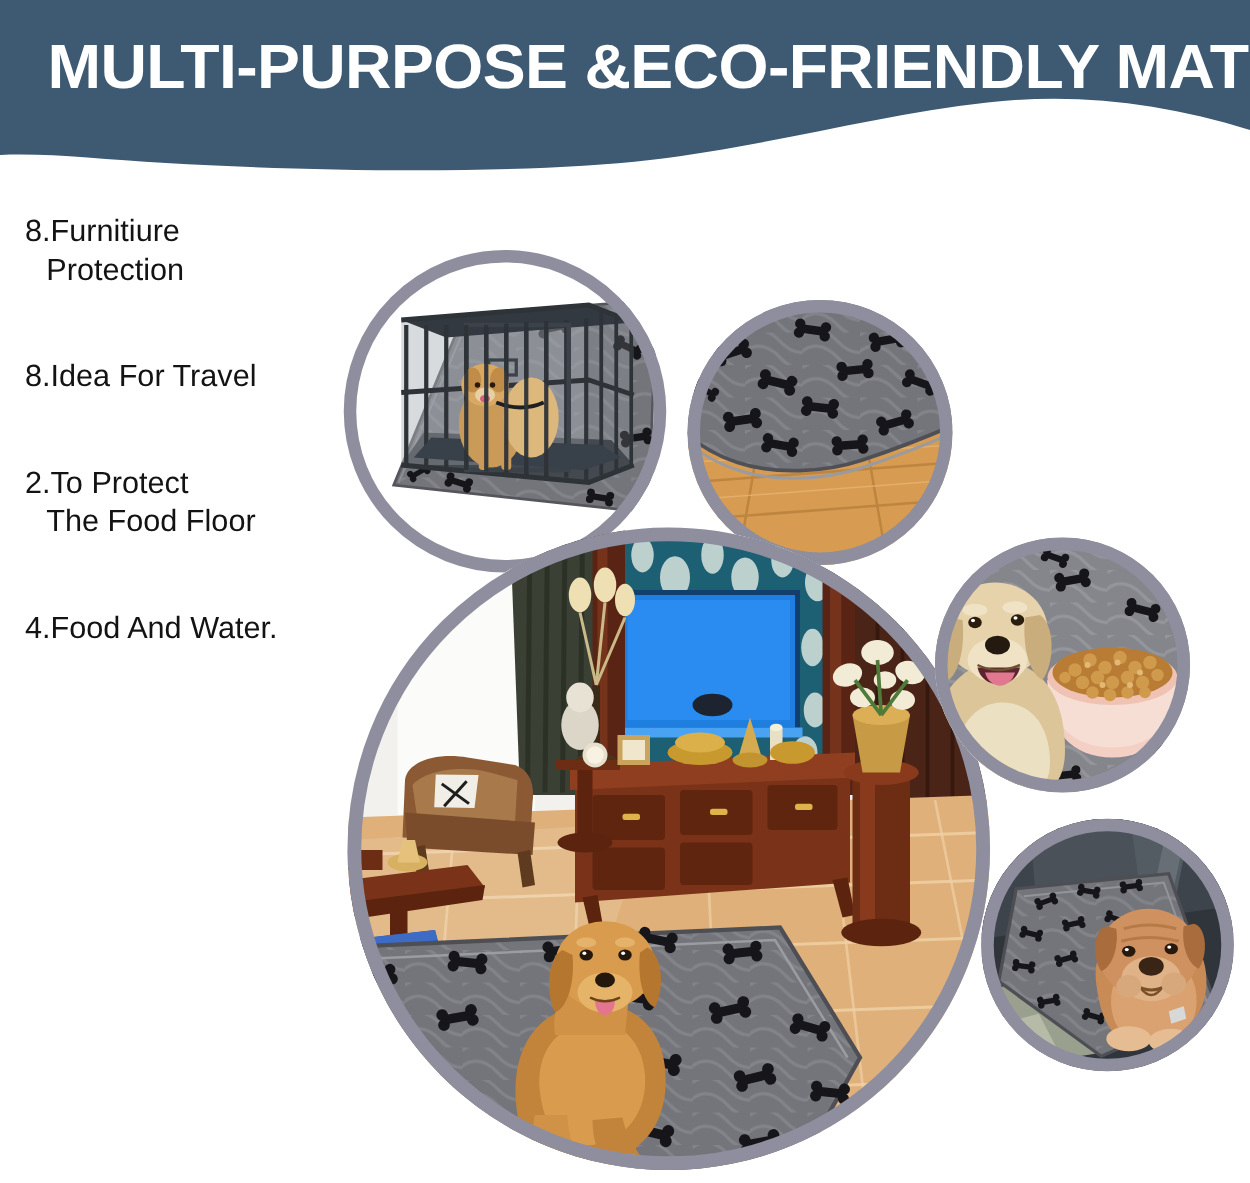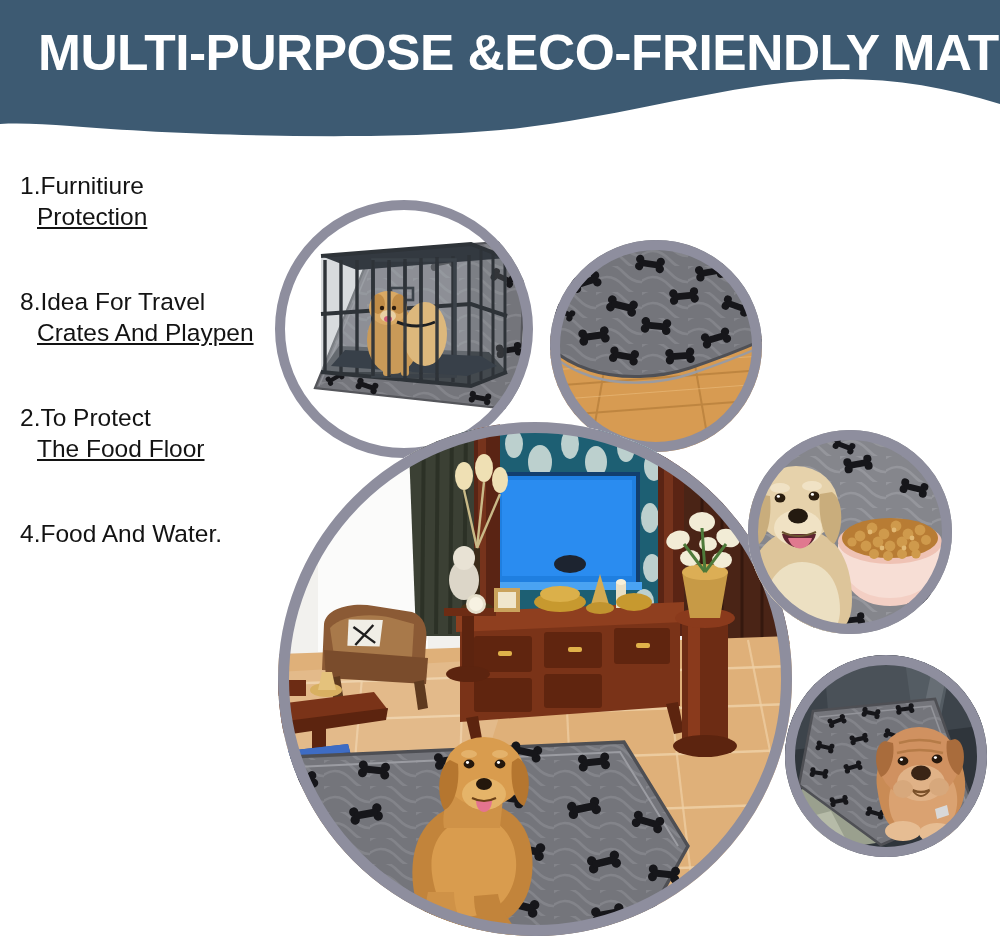--- a/index.html
+++ b/index.html
@@ -36,21 +36,21 @@
     position:absolute; left:0; top:170px; width:280px;
   }
   .feature-item {
     color:#131313;
     font-size:24.5px;
     line-height:31px;
     margin-bottom:54px;
     padding-left:20px;
   }
   .feature-line-1 { display:block; white-space:nowrap; }
-  .feature-line-2 { display:block; white-space:nowrap; padding-left:17px;text-decoration:underline; }
+  .feature-line-2 { display:block; white-space:nowrap; padding-left:17px; }
 
   
   #collage { position:absolute; left:0; top:0; width:1000px; height:946px; }
 
   .photo-circle {
     position:absolute;
     border-radius:50%;
     overflow:hidden;
     background:#ffffff;
   }
@@ -73,27 +73,26 @@
              C 700,92 620,116 520,128
              C 400,142 190,136 70,126
              C 44,124 20,123 0,124 Z" fill="#3d5a72"></path>
   </svg>
   <div id="banner-title">MULTI-PURPOSE &amp;ECO-FRIENDLY MAT</div>
 </div>
 
 <div id="feature-list">
 
   <div class="feature-item">
-    <span class="feature-line-1">1.Furnitiure</span>
+    <span class="feature-line-1">8.Furnitiure</span>
     <span class="feature-line-2">Protection</span>
   </div>
 
   <div class="feature-item">
     <span class="feature-line-1">8.Idea For Travel</span>
-    <span class="feature-line-2">Crates And Playpen</span>
   </div>
 
   <div class="feature-item">
     <span class="feature-line-1">2.To Protect</span>
     <span class="feature-line-2">The Food Floor</span>
   </div>
 
   <div class="feature-item">
     <span class="feature-line-1">4.Food And Water.</span>
   </div>

